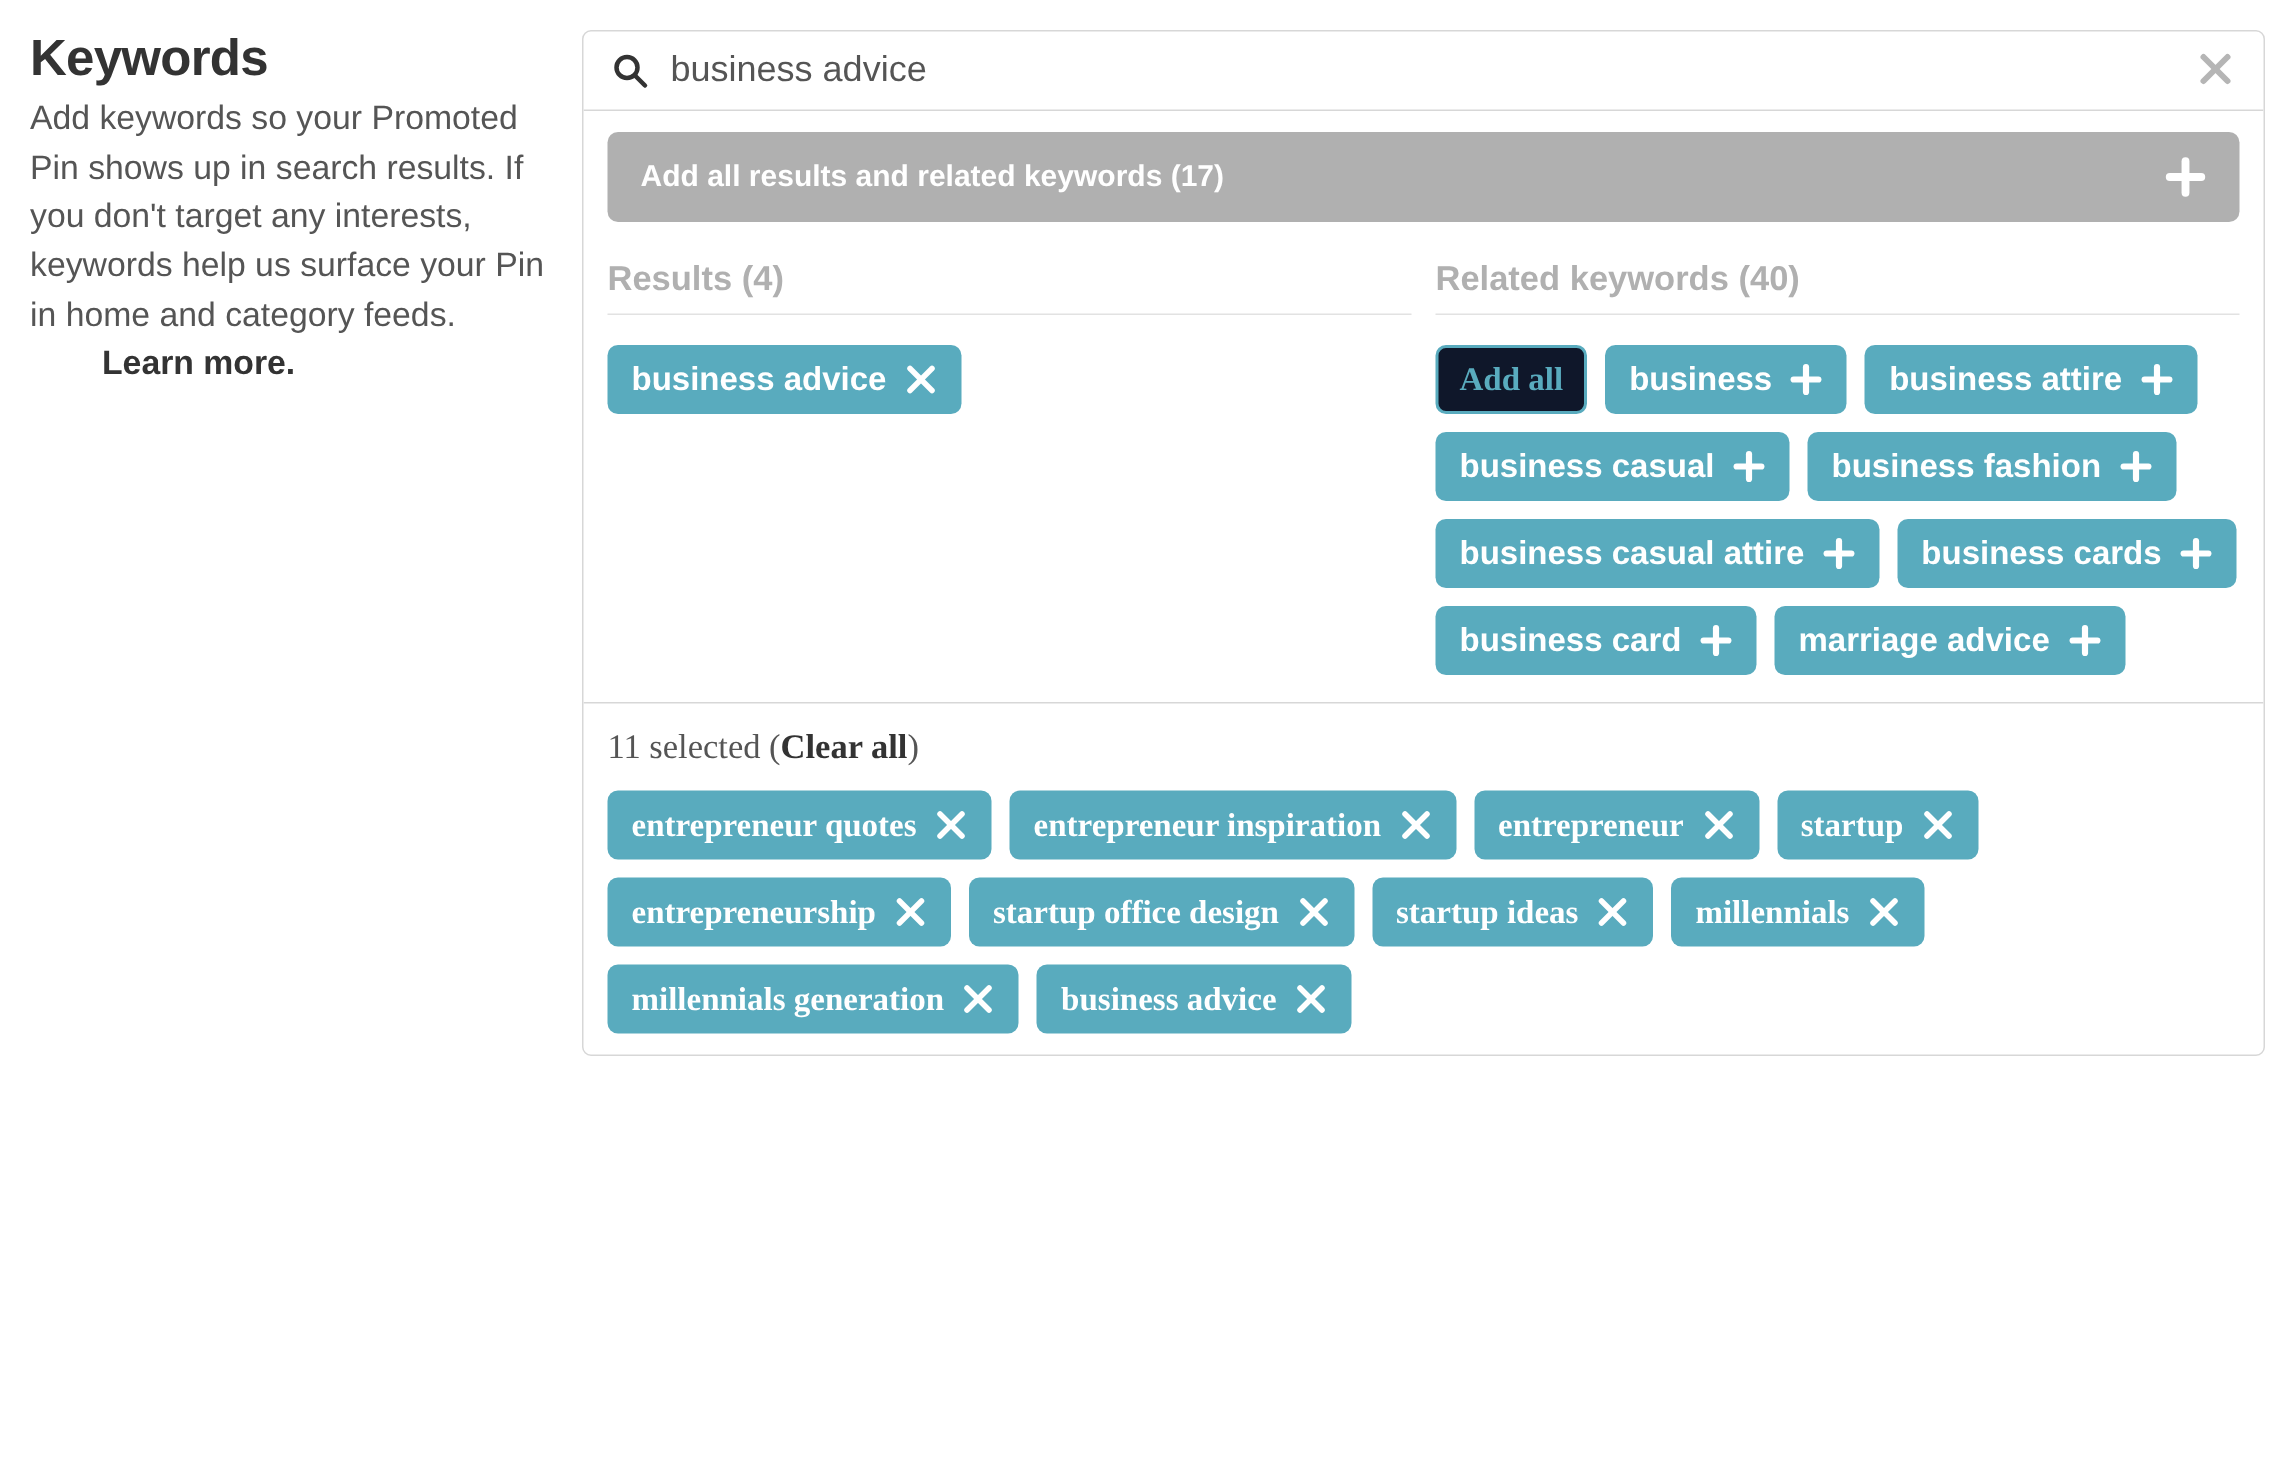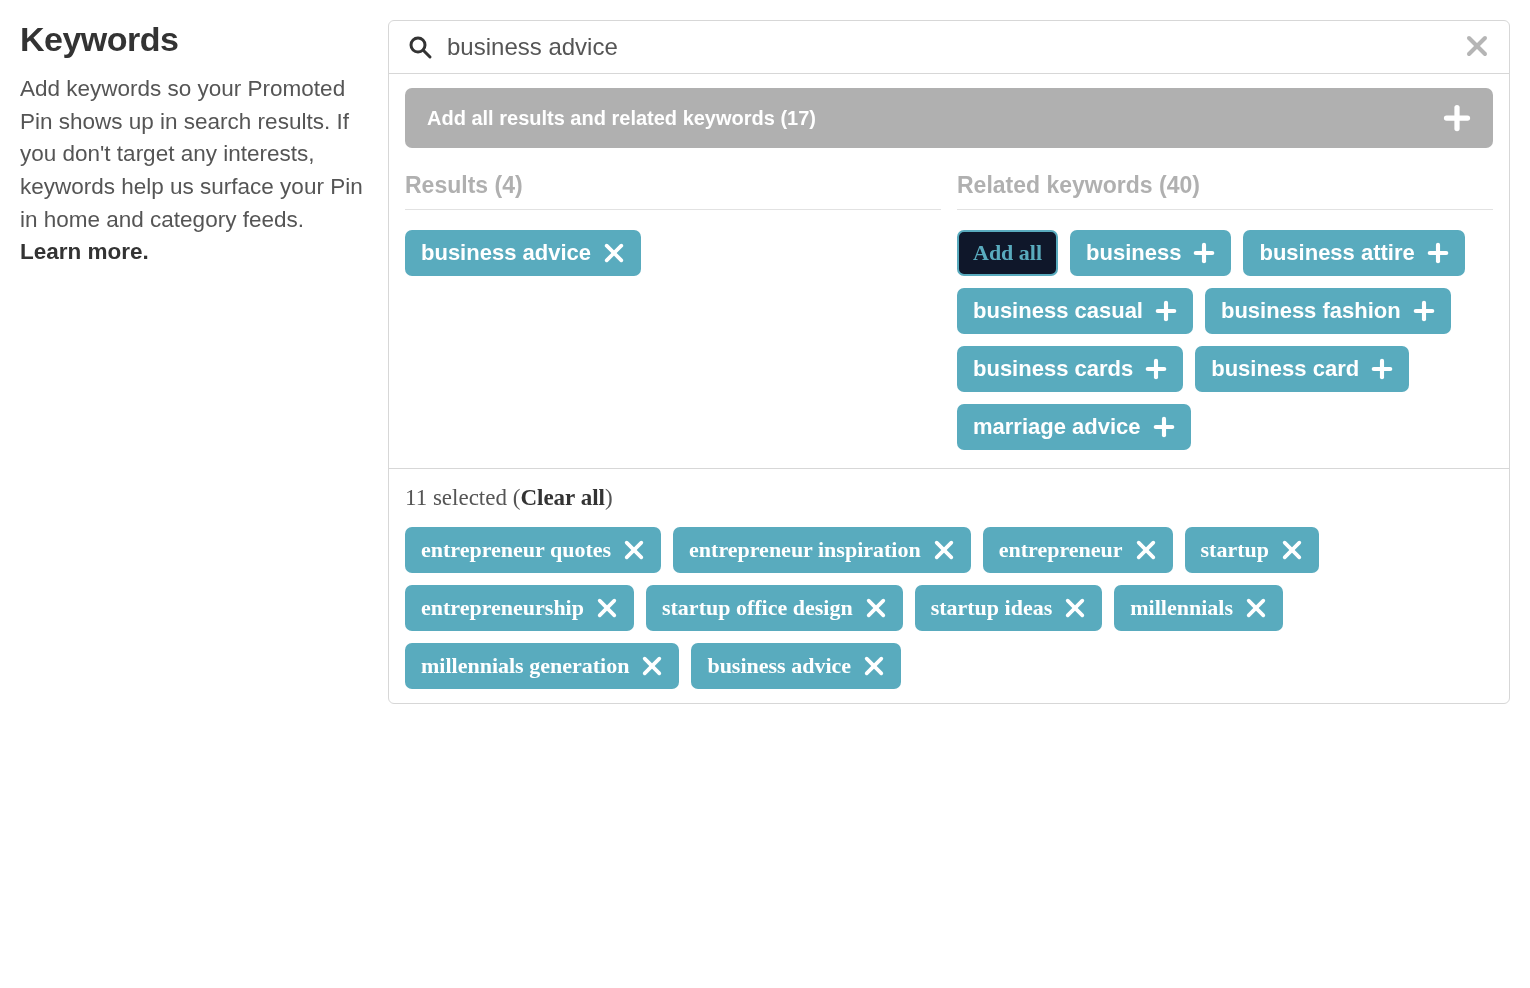--- a/index.html
+++ b/index.html
@@ -16,32 +16,33 @@
   }
   .sidebar {
     width: 350px;
     flex: 0 0 350px;
     padding-top: 0;
   }
   .sidebar h1 {
     font-size: 34px;
     font-weight: 700;
     color: #333;
-    margin-bottom: 14px;
+    margin-bottom: 4px;
     letter-spacing: -0.5px;
   }
   .sidebar p {
     font-size: 22.5px;
     line-height: 1.45;
     color: #555;
   }
   .sidebar p .learn-more {
     font-weight: 700;
     color: #333;
     cursor: pointer;
+    margin-left: 48px;
   }
   .main {
     flex: 1;
     border: 1px solid #d7d7d7;
     border-radius: 6px;
     overflow: hidden;
   }
   .search-row {
     display: flex;
     align-items: center;
@@ -249,20 +250,26 @@
                 <use href="#icon-plus"></use>
               </svg>
             </span>
             <span class="chip">
               <span>business fashion</span>
               <svg viewBox="0 0 24 24" width="22" height="22" class="chip-icon">
                 <use href="#icon-plus"></use>
               </svg>
             </span>
             <span class="chip">
+              <span>business casual attire</span>
+              <svg viewBox="0 0 24 24" width="22" height="22" class="chip-icon">
+                <use href="#icon-plus"></use>
+              </svg>
+            </span>
+            <span class="chip">
               <span>business cards</span>
               <svg viewBox="0 0 24 24" width="22" height="22" class="chip-icon">
                 <use href="#icon-plus"></use>
               </svg>
             </span>
             <span class="chip">
               <span>business card</span>
               <svg viewBox="0 0 24 24" width="22" height="22" class="chip-icon">
                 <use href="#icon-plus"></use>
               </svg>

